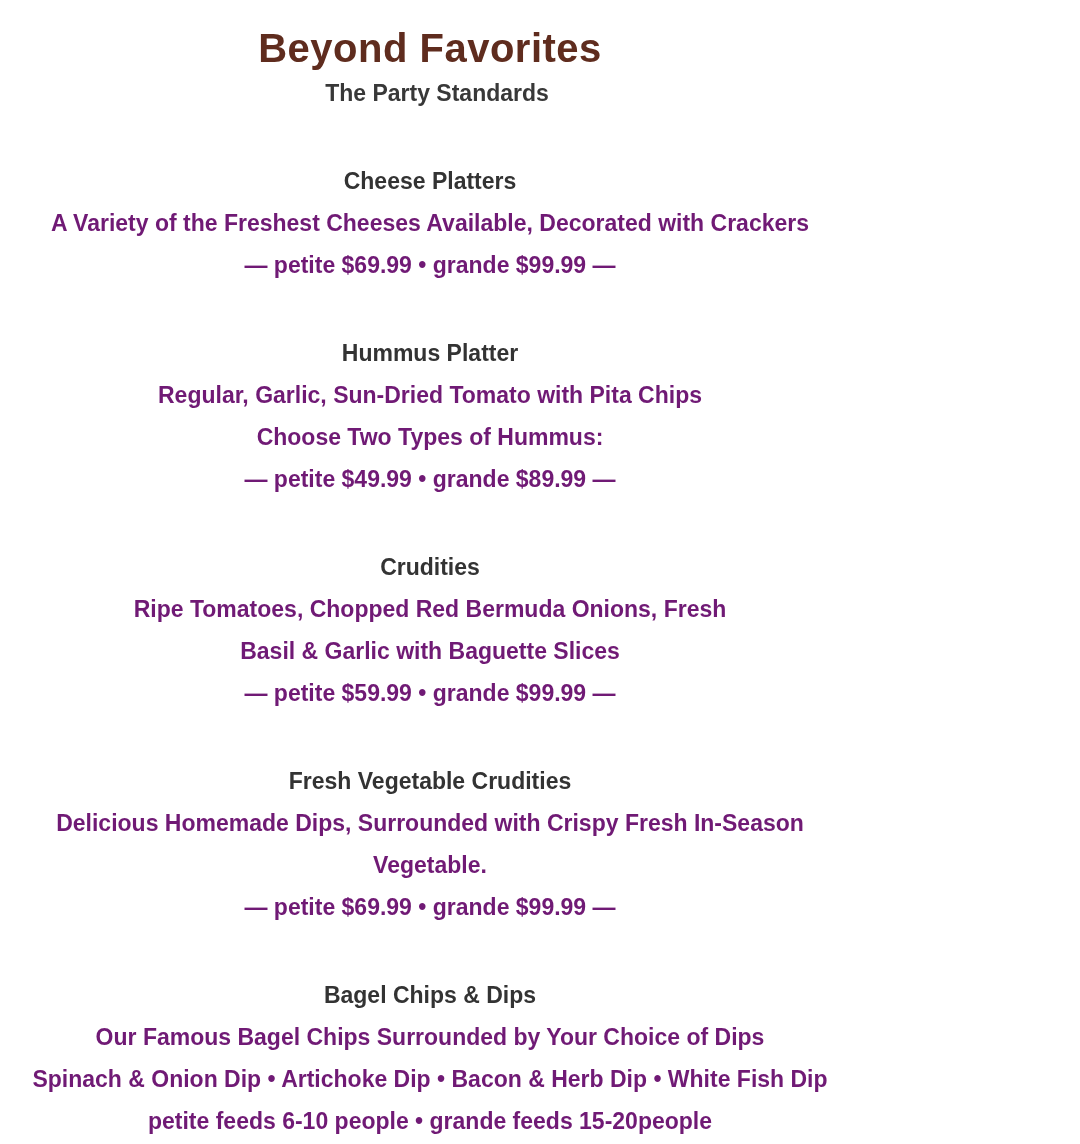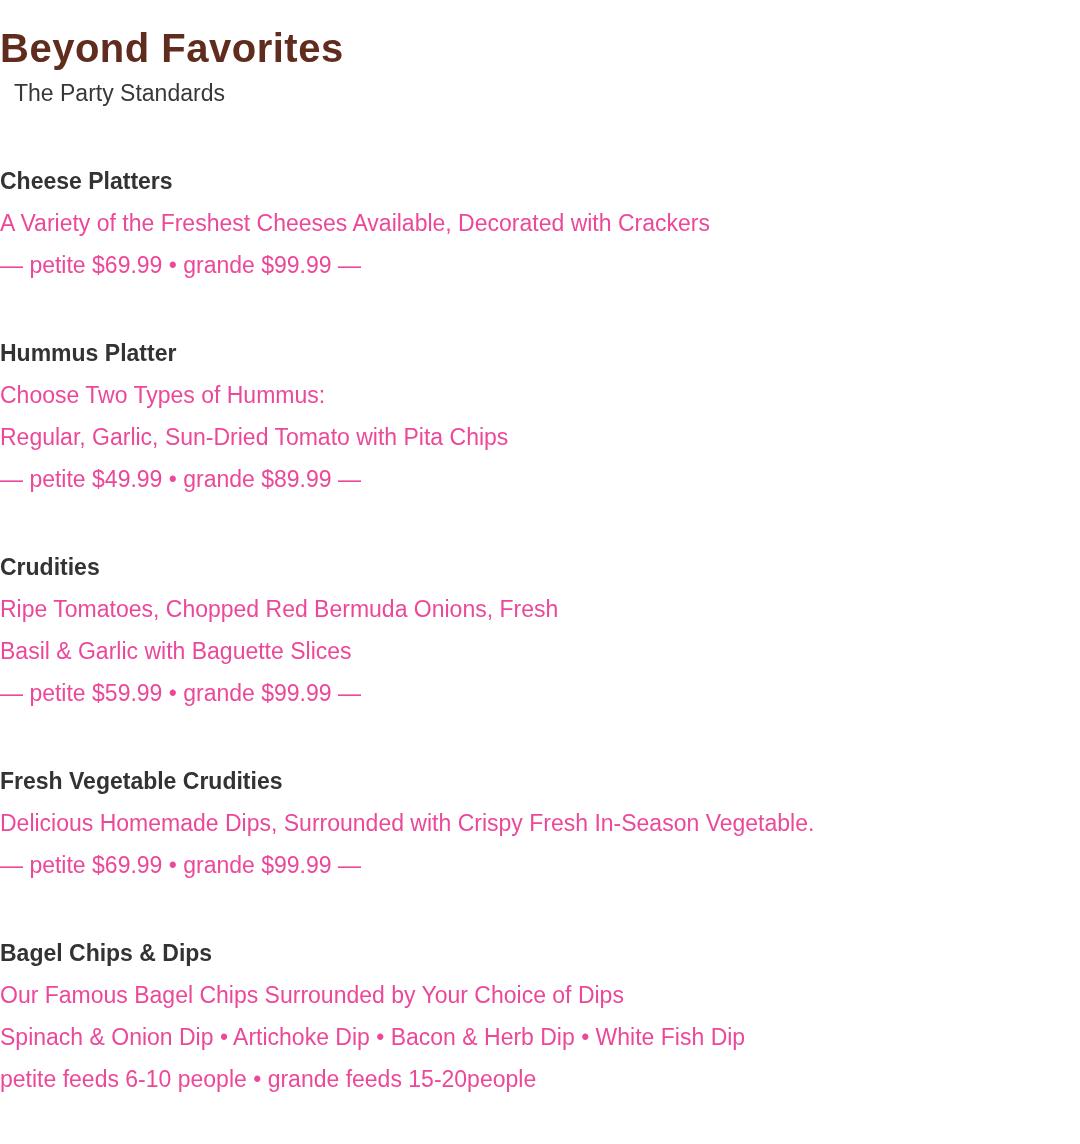--- a/index.html
+++ b/index.html
@@ -8,76 +8,77 @@
     background: #ffffff;
     width: 1080px;
     height: 1144px;
     overflow: hidden;
     font-family: "Liberation Sans", sans-serif;
   }
   .menu-page {
     box-sizing: border-box;
     width: 860px;
     padding-top: 24px;
+    text-align: center;
     color: #383838;
   }
   .page-title {
     margin: 0;
     font-size: 40px;
     line-height: 48px;
     font-weight: 700;
     color: #5f2c1e;
     letter-spacing: 0.5px;
   }
   .page-subtitle {
     margin: 0;
     font-size: 23px;
     line-height: 42px;
-    font-weight: 400;
+    font-weight: 700;
     color: #383838;
     padding-left: 14px;
   }
   .menu-item {
     margin-top: 46px;
   }
   .item-name {
     margin: 0;
     font-size: 23px;
     line-height: 42px;
     font-weight: 700;
     color: #333333;
   }
   .item-line {
     margin: 0;
     font-size: 23px;
     line-height: 42px;
-    font-weight: 400;
-    color: #ec4899;
+    font-weight: 700;
+    color: #701a75;
   }
 </style>
 </head>
 <body>
 
 <div class="menu-page">
 
   <header>
     <h1 class="page-title">Beyond Favorites</h1>
     <h2 class="page-subtitle">The Party Standards</h2>
   </header>
 
   <section class="menu-item">
     <h3 class="item-name">Cheese Platters</h3>
     <p class="item-line">A Variety of the Freshest Cheeses Available, Decorated with Crackers</p>
     <p class="item-line">—  petite $69.99 • grande $99.99  —</p>
   </section>
 
   <section class="menu-item">
     <h3 class="item-name">Hummus Platter</h3>
+    <p class="item-line">Regular, Garlic, Sun-Dried Tomato with Pita Chips</p>
     <p class="item-line">Choose Two Types of Hummus:</p>
-    <p class="item-line">Regular, Garlic, Sun-Dried Tomato with Pita Chips</p>
     <p class="item-line">—  petite $49.99 • grande $89.99  —</p>
   </section>
 
   <section class="menu-item">
     <h3 class="item-name">Crudities</h3>
     <p class="item-line">Ripe Tomatoes, Chopped Red Bermuda Onions, Fresh</p>
     <p class="item-line">Basil &amp; Garlic with Baguette Slices</p>
     <p class="item-line">—  petite $59.99 • grande $99.99  —</p>
   </section>
 

